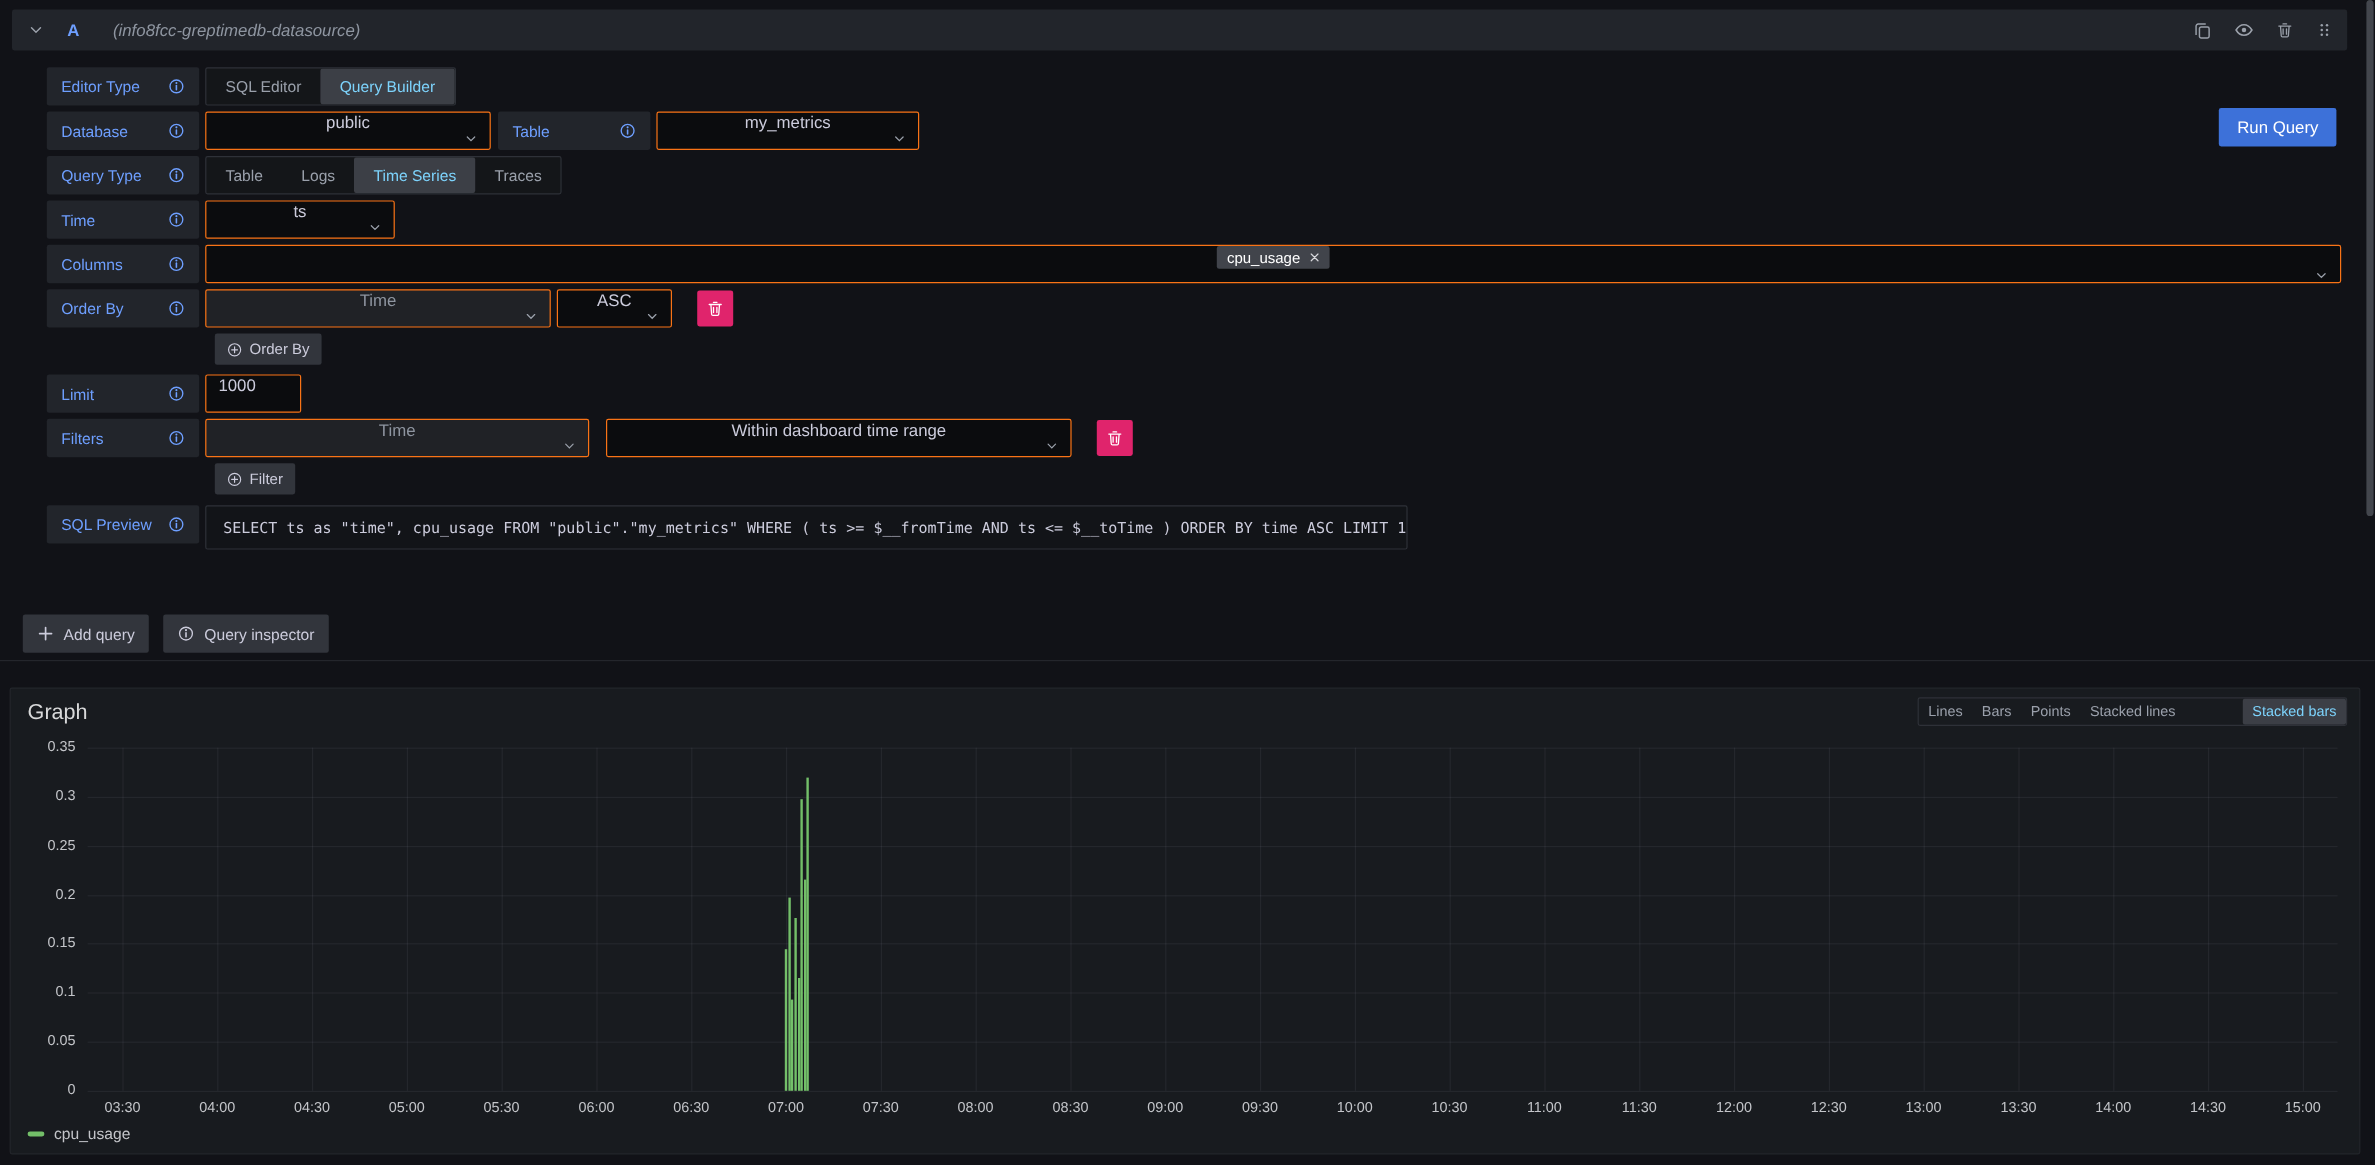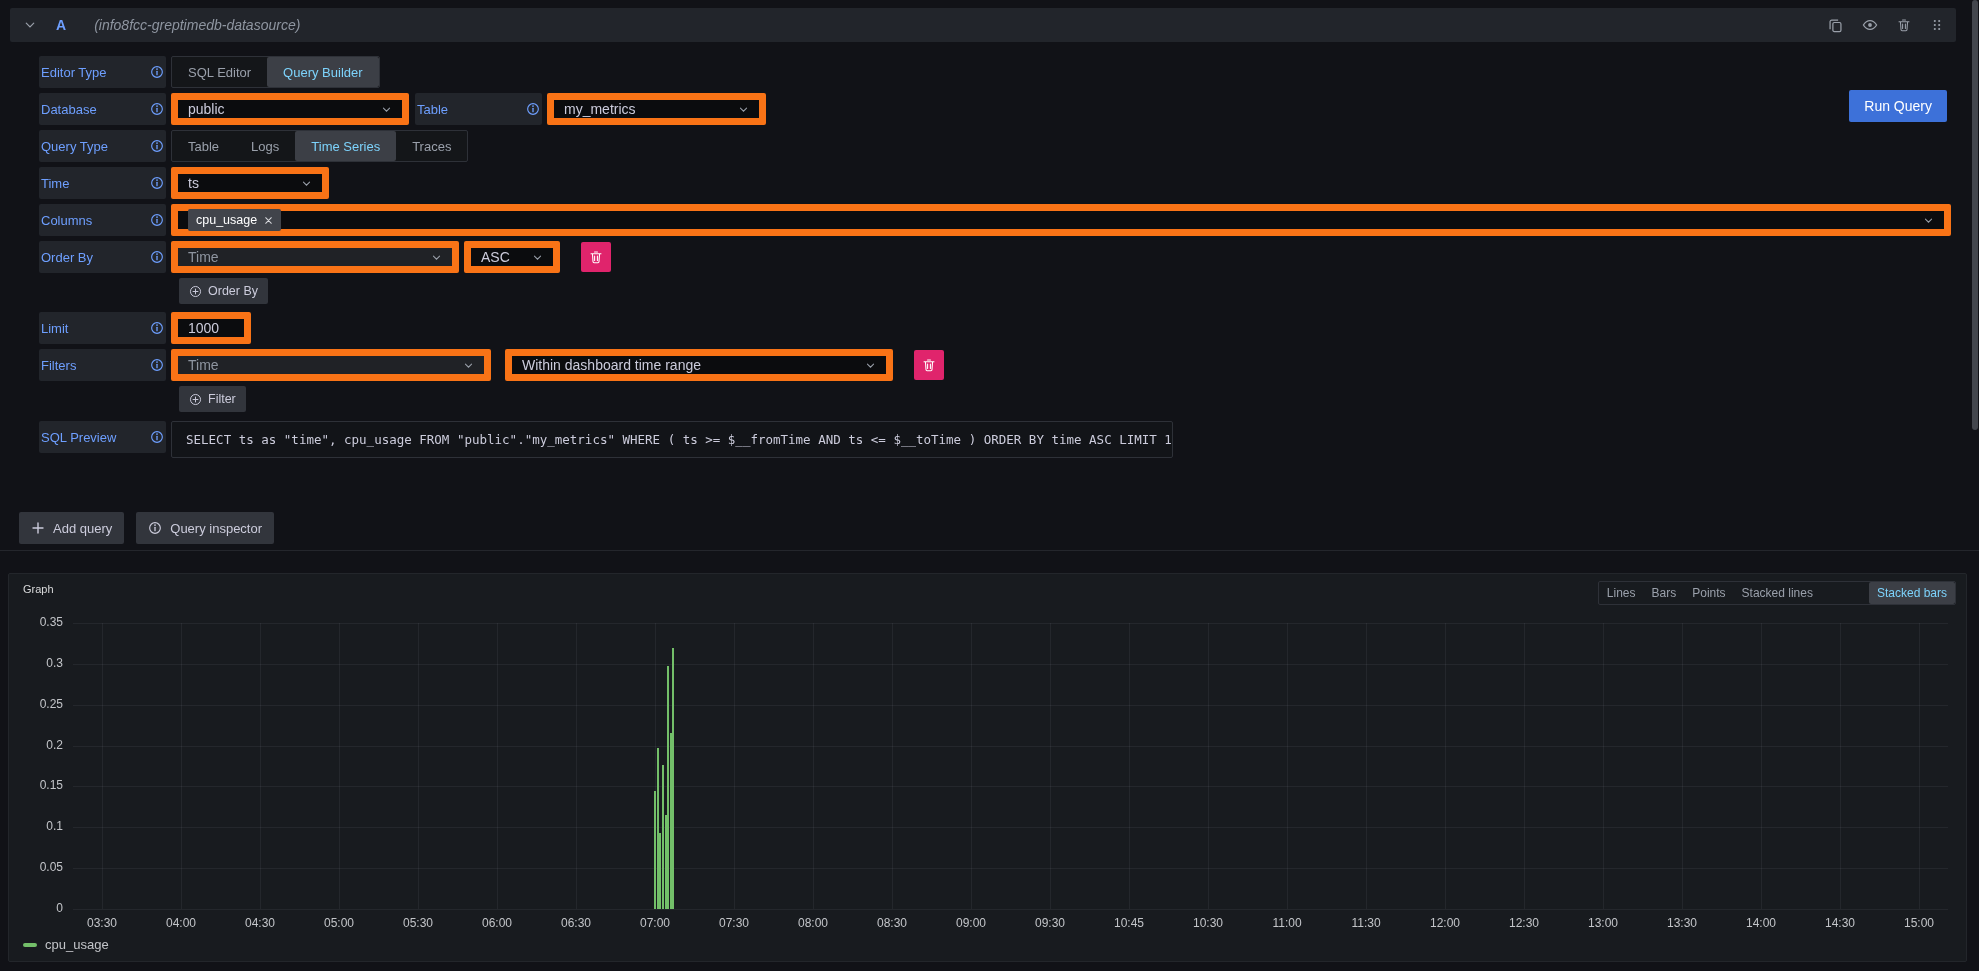--- a/index.html
+++ b/index.html
@@ -21,37 +21,37 @@
   }
   .refid { color:#6e9fff; font-weight:700; font-size:14px; }
   .ds-name { color:#8e95a0; font-style:italic; font-size:14px; margin-left:8px; }
   .header-actions { margin-left:auto; display:flex; gap:19px; }
 
   .editor-body { position:relative; padding:14px 0 26px 29px; }
   .frow { display:flex; align-items:flex-start; gap:5px; margin-bottom:5px; }
   .flabel {
     width:127px; min-width:127px; height:32px; background:#22252b; border-radius:2px;
     color:#6e9fff; font-size:13px; font-weight:500;
-    display:flex; align-items:center; justify-content:space-between; padding:0 2px;
+    display:flex; align-items:center; justify-content:space-between; padding:0 12px;
   }
   .flabel .info { color:#6e9fff; display:inline-flex; }
 
   .segmented {
     display:inline-flex; height:32px; background:#141619;
     border:1px solid #2e3138; border-radius:2px; overflow:hidden;
   }
   .seg-item {
     border:none; background:transparent; color:#9aa0ab; font-size:13px;
     font-family:inherit; padding:0 16px; height:30px; cursor:pointer; white-space:nowrap;
   }
   .seg-item.selected { background:#3c3f46; color:#7dd3fc; font-weight:500; border-radius:2px; }
 
   .select, .tinput {
-    height:32px; background:#0b0c0e; border:7px solid #f97316; border-radius:2px;
-    display:flex; align-items:center; padding:0 10px; color:#ccccdc; font-size:14px;
+    height:32px; background:#0b0c0e; border:1px solid #f97316; border-radius:2px;
+    display:flex; align-items:center; padding:0 10px; color:#ccccdc; font-size:14px;flex-direction:column;
   }
   .select .chev { margin-left:auto; color:#9aa0aa; }
   .select.ghost { background:#202226; }
   .select .ph { color:#8e95a0; }
 
   .multisel { flex:1; margin-right:5px; }
   .chip {
     display:inline-flex; align-items:center; gap:7px; height:22px;
     background:#41444b; border-radius:2px; padding:0 8px; color:#ffffff; font-size:12.5px;
     cursor:pointer;
@@ -90,21 +90,21 @@
     background:#32353c; border:none; border-radius:2px; color:#ccccdc;
     font-size:13px; font-weight:500; font-family:inherit; cursor:pointer;
   }
   .section-divider { position:absolute; left:0; top:550px; width:1979px; border-top:1px solid #24262c; }
 
   
   .graph-panel {
     position:absolute; left:8px; top:573px; width:1959px; height:389px;
     background:#181b1f; border:1px solid #23262b; border-radius:2px;
   }
-  .panel-title { position:absolute; left:14px; top:9px; font-size:11px; font-weight:500; color:#d8d9da; }
+  .panel-title { position:absolute; left:14px; top:9px; font-size:18px; font-weight:500; color:#d8d9da; }
   .view-tabs { position:absolute; right:10px; top:7px; height:24px; background:transparent; }
   .view-tabs .seg-item { height:22px; padding:0 8px; font-size:12px; }
   .view-tabs .seg-item.selected { background:#3c3f46;margin-left:48px; }
 
   .plot { position:absolute; left:64px; right:18px; top:49px; height:286px; }
   .gridline-h { position:absolute; left:0; right:0; height:1px; background:rgba(204,204,220,0.07); }
   .gridline-v { position:absolute; top:0; width:1px; height:286px; background:rgba(204,204,220,0.07); }
   .ytick { position:absolute; width:52px; text-align:right; font-size:12px; color:#c3c5c9; }
   .xtick { position:absolute; width:64px; text-align:center; font-size:12px; color:#c3c5c9; top:293px; }
   .bar { position:absolute; bottom:0; width:2px; background:#73bf69; }
@@ -488,21 +488,21 @@
         <div class="xtick" style="left: 629px;">07:30</div>
         <div class="gridline-v" style="left: 740px;"></div>
         <div class="xtick" style="left: 708px;">08:00</div>
         <div class="gridline-v" style="left: 819px;"></div>
         <div class="xtick" style="left: 787px;">08:30</div>
         <div class="gridline-v" style="left: 898px;"></div>
         <div class="xtick" style="left: 866px;">09:00</div>
         <div class="gridline-v" style="left: 977px;"></div>
         <div class="xtick" style="left: 945px;">09:30</div>
         <div class="gridline-v" style="left: 1056px;"></div>
-        <div class="xtick" style="left: 1024px;">10:45</div>
+        <div class="xtick" style="left: 1024px;">10:00</div>
         <div class="gridline-v" style="left: 1135px;"></div>
         <div class="xtick" style="left: 1103px;">10:30</div>
         <div class="gridline-v" style="left: 1214px;"></div>
         <div class="xtick" style="left: 1182px;">11:00</div>
         <div class="gridline-v" style="left: 1293px;"></div>
         <div class="xtick" style="left: 1261px;">11:30</div>
         <div class="gridline-v" style="left: 1372px;"></div>
         <div class="xtick" style="left: 1340px;">12:00</div>
         <div class="gridline-v" style="left: 1451px;"></div>
         <div class="xtick" style="left: 1419px;">12:30</div>

